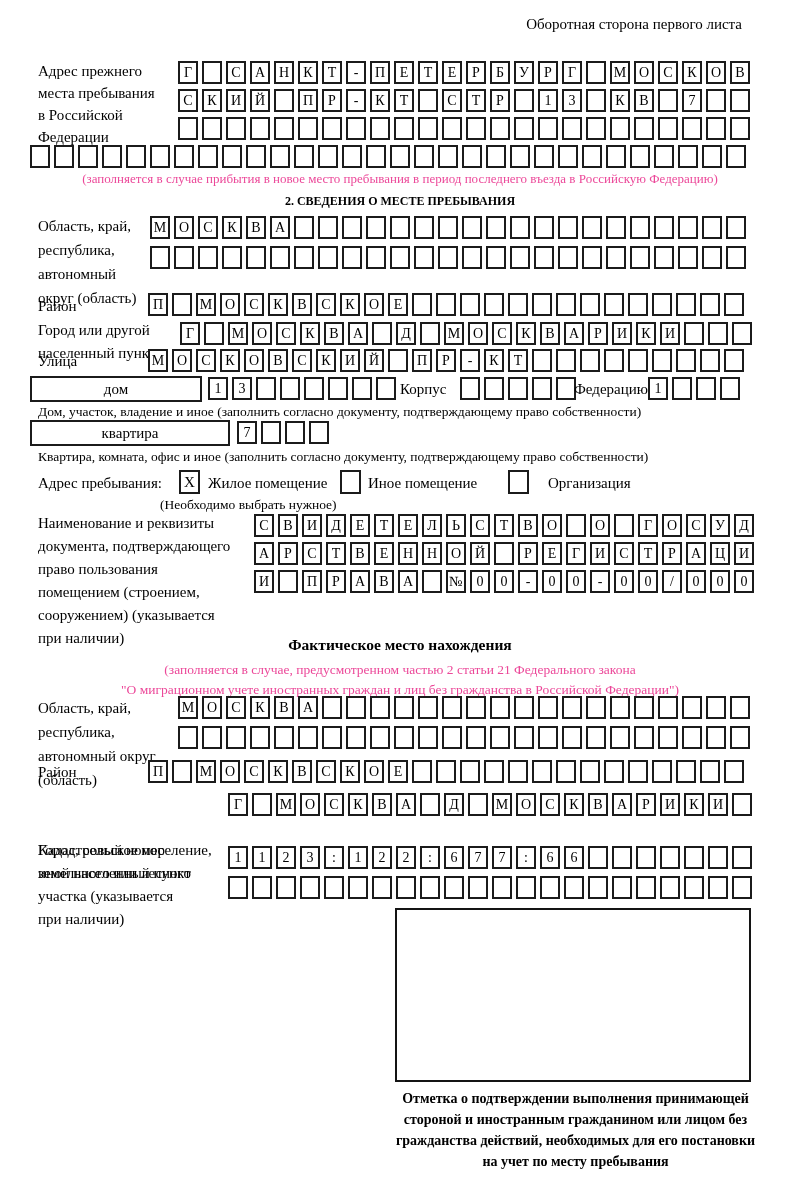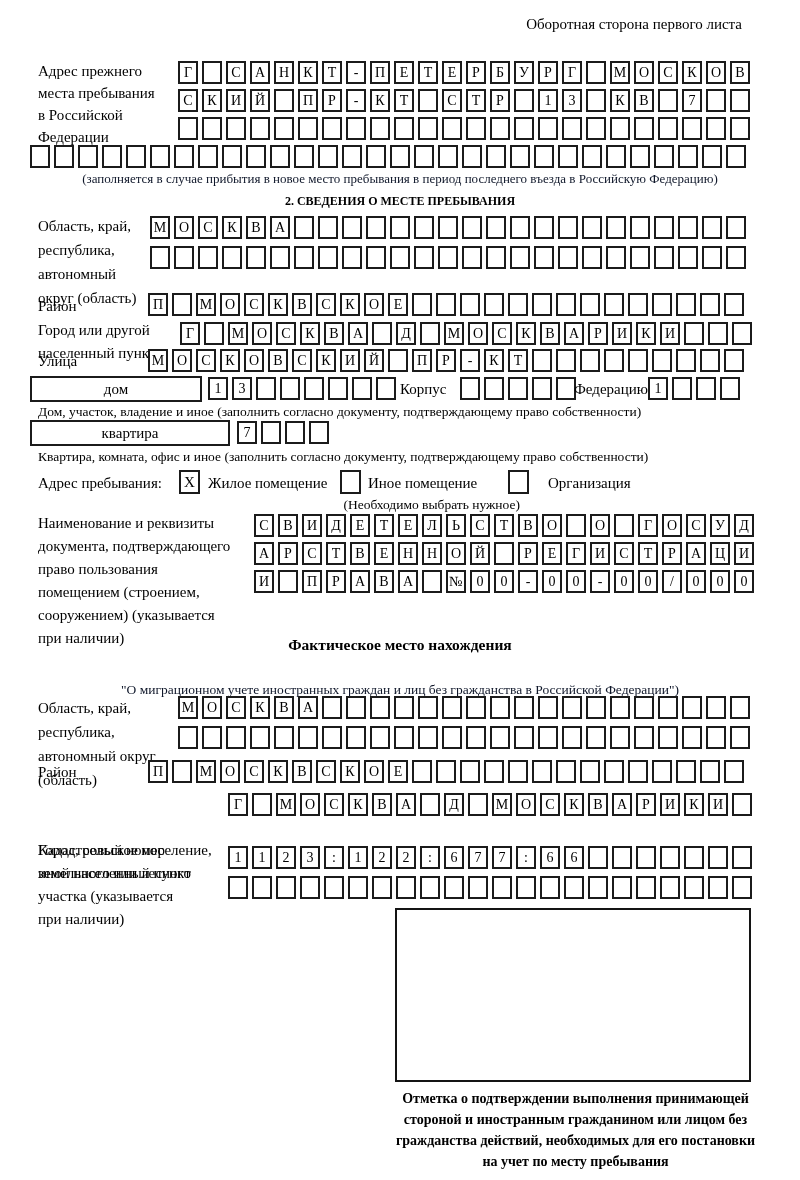--- a/index.html
+++ b/index.html
@@ -4,21 +4,21 @@
 <style>
   html,body{margin:0;padding:0;background:#fff;}
   #canvas{
     position:relative;width:800px;height:1180px;background:#ffffff;color:#000;
     font-family:"Liberation Serif", serif;overflow:hidden;
   }
   .abs{position:absolute;}
   .lbl{font-size:15px;line-height:22px;white-space:pre-line;}
   .lh23{line-height:23px;}
   .lh24{line-height:24px;}
-  .note{font-size:13px;color:#0f172a;}
+  .note{font-size:13px;color:#ec4899;}
   .center{text-align:center;width:800px;left:0;}
   .bold{font-weight:bold;}
   .boxrow{display:flex;gap:4px;}
   .cell{
     box-sizing:border-box;flex:0 0 20px;width:20px;height:23px;
     border:2px solid #1b1b1b;background:#fff;
     font-size:14px;line-height:19px;text-align:center;overflow:hidden;
   }
   .checkcell{
     box-sizing:border-box;position:absolute;width:21px;height:24px;
@@ -339,21 +339,21 @@
     </div>
   <div class="abs" style="left:38px;top:449px;font-size:13.5px;">Квартира, комната, офис и иное (заполнить согласно документу, подтверждающему право собственности)</div>
 
   <div class="abs lbl" style="left:38px;top:472px;">Адрес пребывания:</div>
   <div class="checkcell" style="left:179px;top:470px;">X</div>
   <div class="abs lbl" style="left:208px;top:472px;">Жилое помещение</div>
   <div class="checkcell" style="left:340px;top:470px;"></div>
   <div class="abs lbl" style="left:368px;top:472px;">Иное помещение</div>
   <div class="checkcell" style="left:508px;top:470px;"></div>
   <div class="abs lbl" style="left:548px;top:472px;">Организация</div>
-  <div class="abs" style="left:160px;top:497px;width:360px;text-align:right;font-size:13.5px;">(Необходимо выбрать нужное)</div>
+  <div class="abs" style="left:160px;top:497px;width:360px;text-align:left;font-size:13.5px;">(Необходимо выбрать нужное)</div>
 
   <div class="abs lbl lh23" style="left:38px;top:512px;width:215px;">Наименование и реквизиты
 документа, подтверждающего
 право пользования
 помещением (строением,
 сооружением) (указывается
 при наличии)</div>
   <div class="abs boxrow" style="left:254px;top:514px;">
       <span class="cell">С</span>
       <span class="cell">В</span>
@@ -418,20 +418,21 @@
       <span class="cell">-</span>
       <span class="cell">0</span>
       <span class="cell">0</span>
       <span class="cell">/</span>
       <span class="cell">0</span>
       <span class="cell">0</span>
       <span class="cell">0</span>
     </div>
 
   <div class="abs center bold" style="top:636px;font-size:15.5px;">Фактическое место нахождения</div>
+  <div class="abs note center" style="top:662px;font-size:13.5px;">(заполняется в случае, предусмотренном частью 2 статьи 21 Федерального закона</div>
   <div class="abs note center" style="top:682px;font-size:13.5px;">"О миграционном учете иностранных граждан и лиц без гражданства в Российской Федерации")</div>
 
   <div class="abs lbl lh24" style="left:38px;top:696px;width:140px;">Область, край,
 республика,
 автономный округ
 (область)</div>
   <div class="abs boxrow" style="left:178px;top:696px;">
       <span class="cell">М</span>
       <span class="cell">О</span>
       <span class="cell">С</span>

